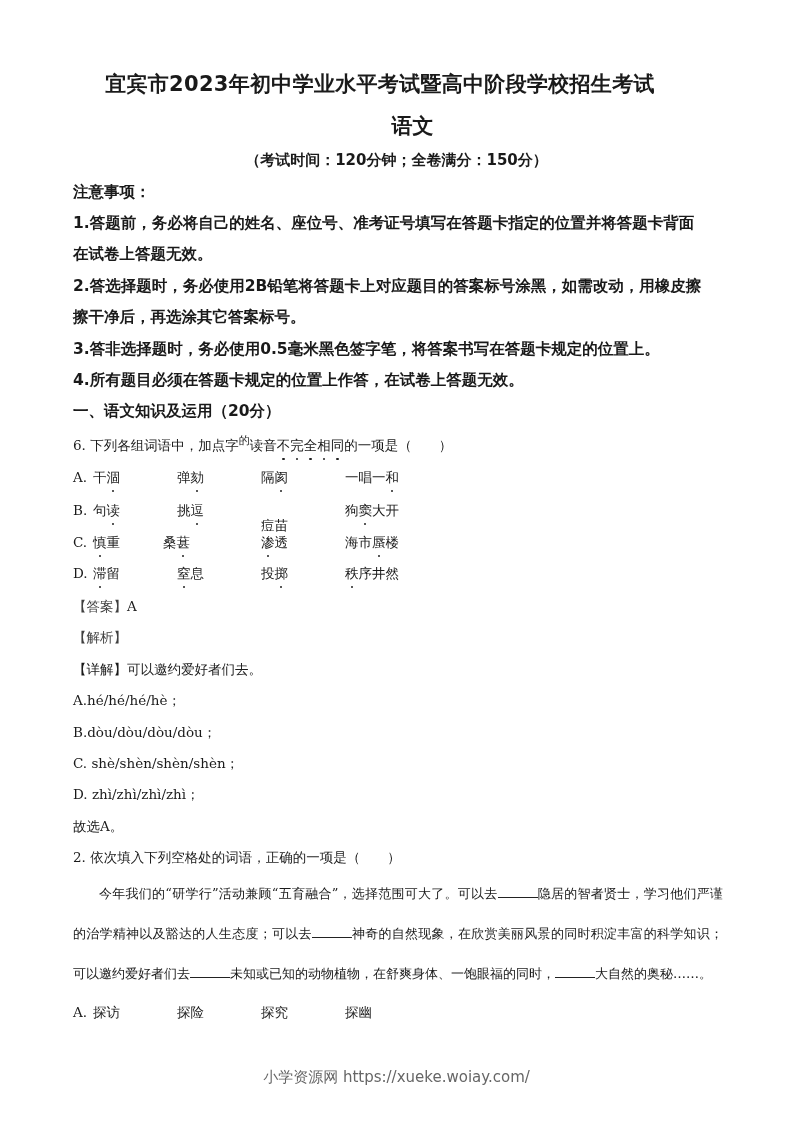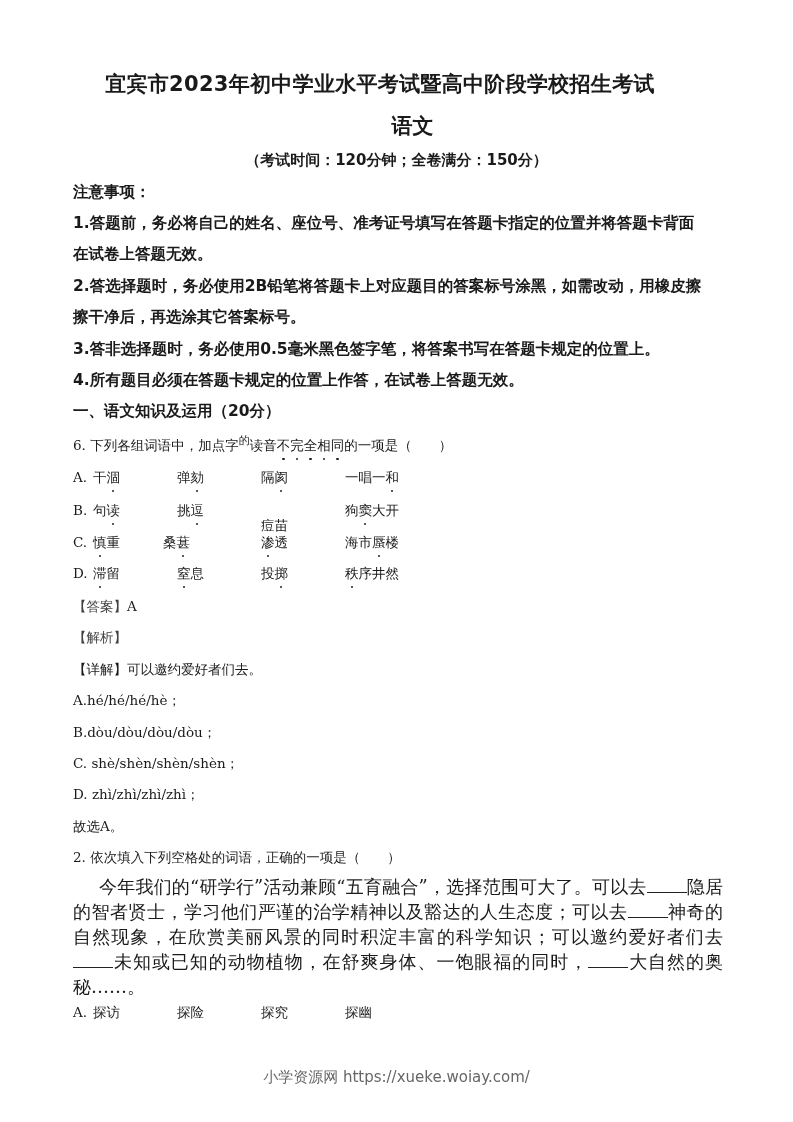--- a/index.html
+++ b/index.html
@@ -14,21 +14,21 @@
           font-family: "DejaVu Sans", "Liberation Sans", sans-serif; }
   .notice { left: 73px; font-size: 15.5px; font-weight: bold; font-family: "DejaVu Sans", "Liberation Sans", sans-serif; }
   .q { left: 73px; font-size: 13.5px; }
   .opt-letter { position: absolute; left: 73px; font-size: 13.5px; }
   .opt-word { position: absolute; font-size: 13.5px; }
   .dot { position: relative; display: inline-block; }
   .dot::after { content: ""; position: absolute; left: 50%; bottom: -5px; width: 2.4px; height: 2.4px;
                 margin-left: -1.2px; background: #222; border-radius: 50%; }
   .tag { color: #404040; }
   .sup { font-size: 11px; position: relative; top: -6px; }
-  .para { left: 73px; width: 650px; font-size: 18px; line-height: 25px; white-space: normal; text-align: justify; }
+  .para { left: 73px; width: 650px; font-size: 13px; line-height: 40px; white-space: normal; text-align: justify; }
   .blank { display: inline-block; width: 40px; border-bottom: 1px solid #222; height: 12px; vertical-align: baseline; }
   .footer { left: 0; width: 793px; text-align: center; top: 1068px; font-size: 15px; color: #666;
             font-family: "DejaVu Sans", "Liberation Sans", sans-serif; }
 </style>
 </head>
 <body>
 
 <div class="abs title">宜宾市2023年初中学业水平考试暨高中阶段学校招生考试</div>
 <div class="abs subject">语文</div>
 <div class="abs time">（考试时间：120分钟；全卷满分：150分）</div>

